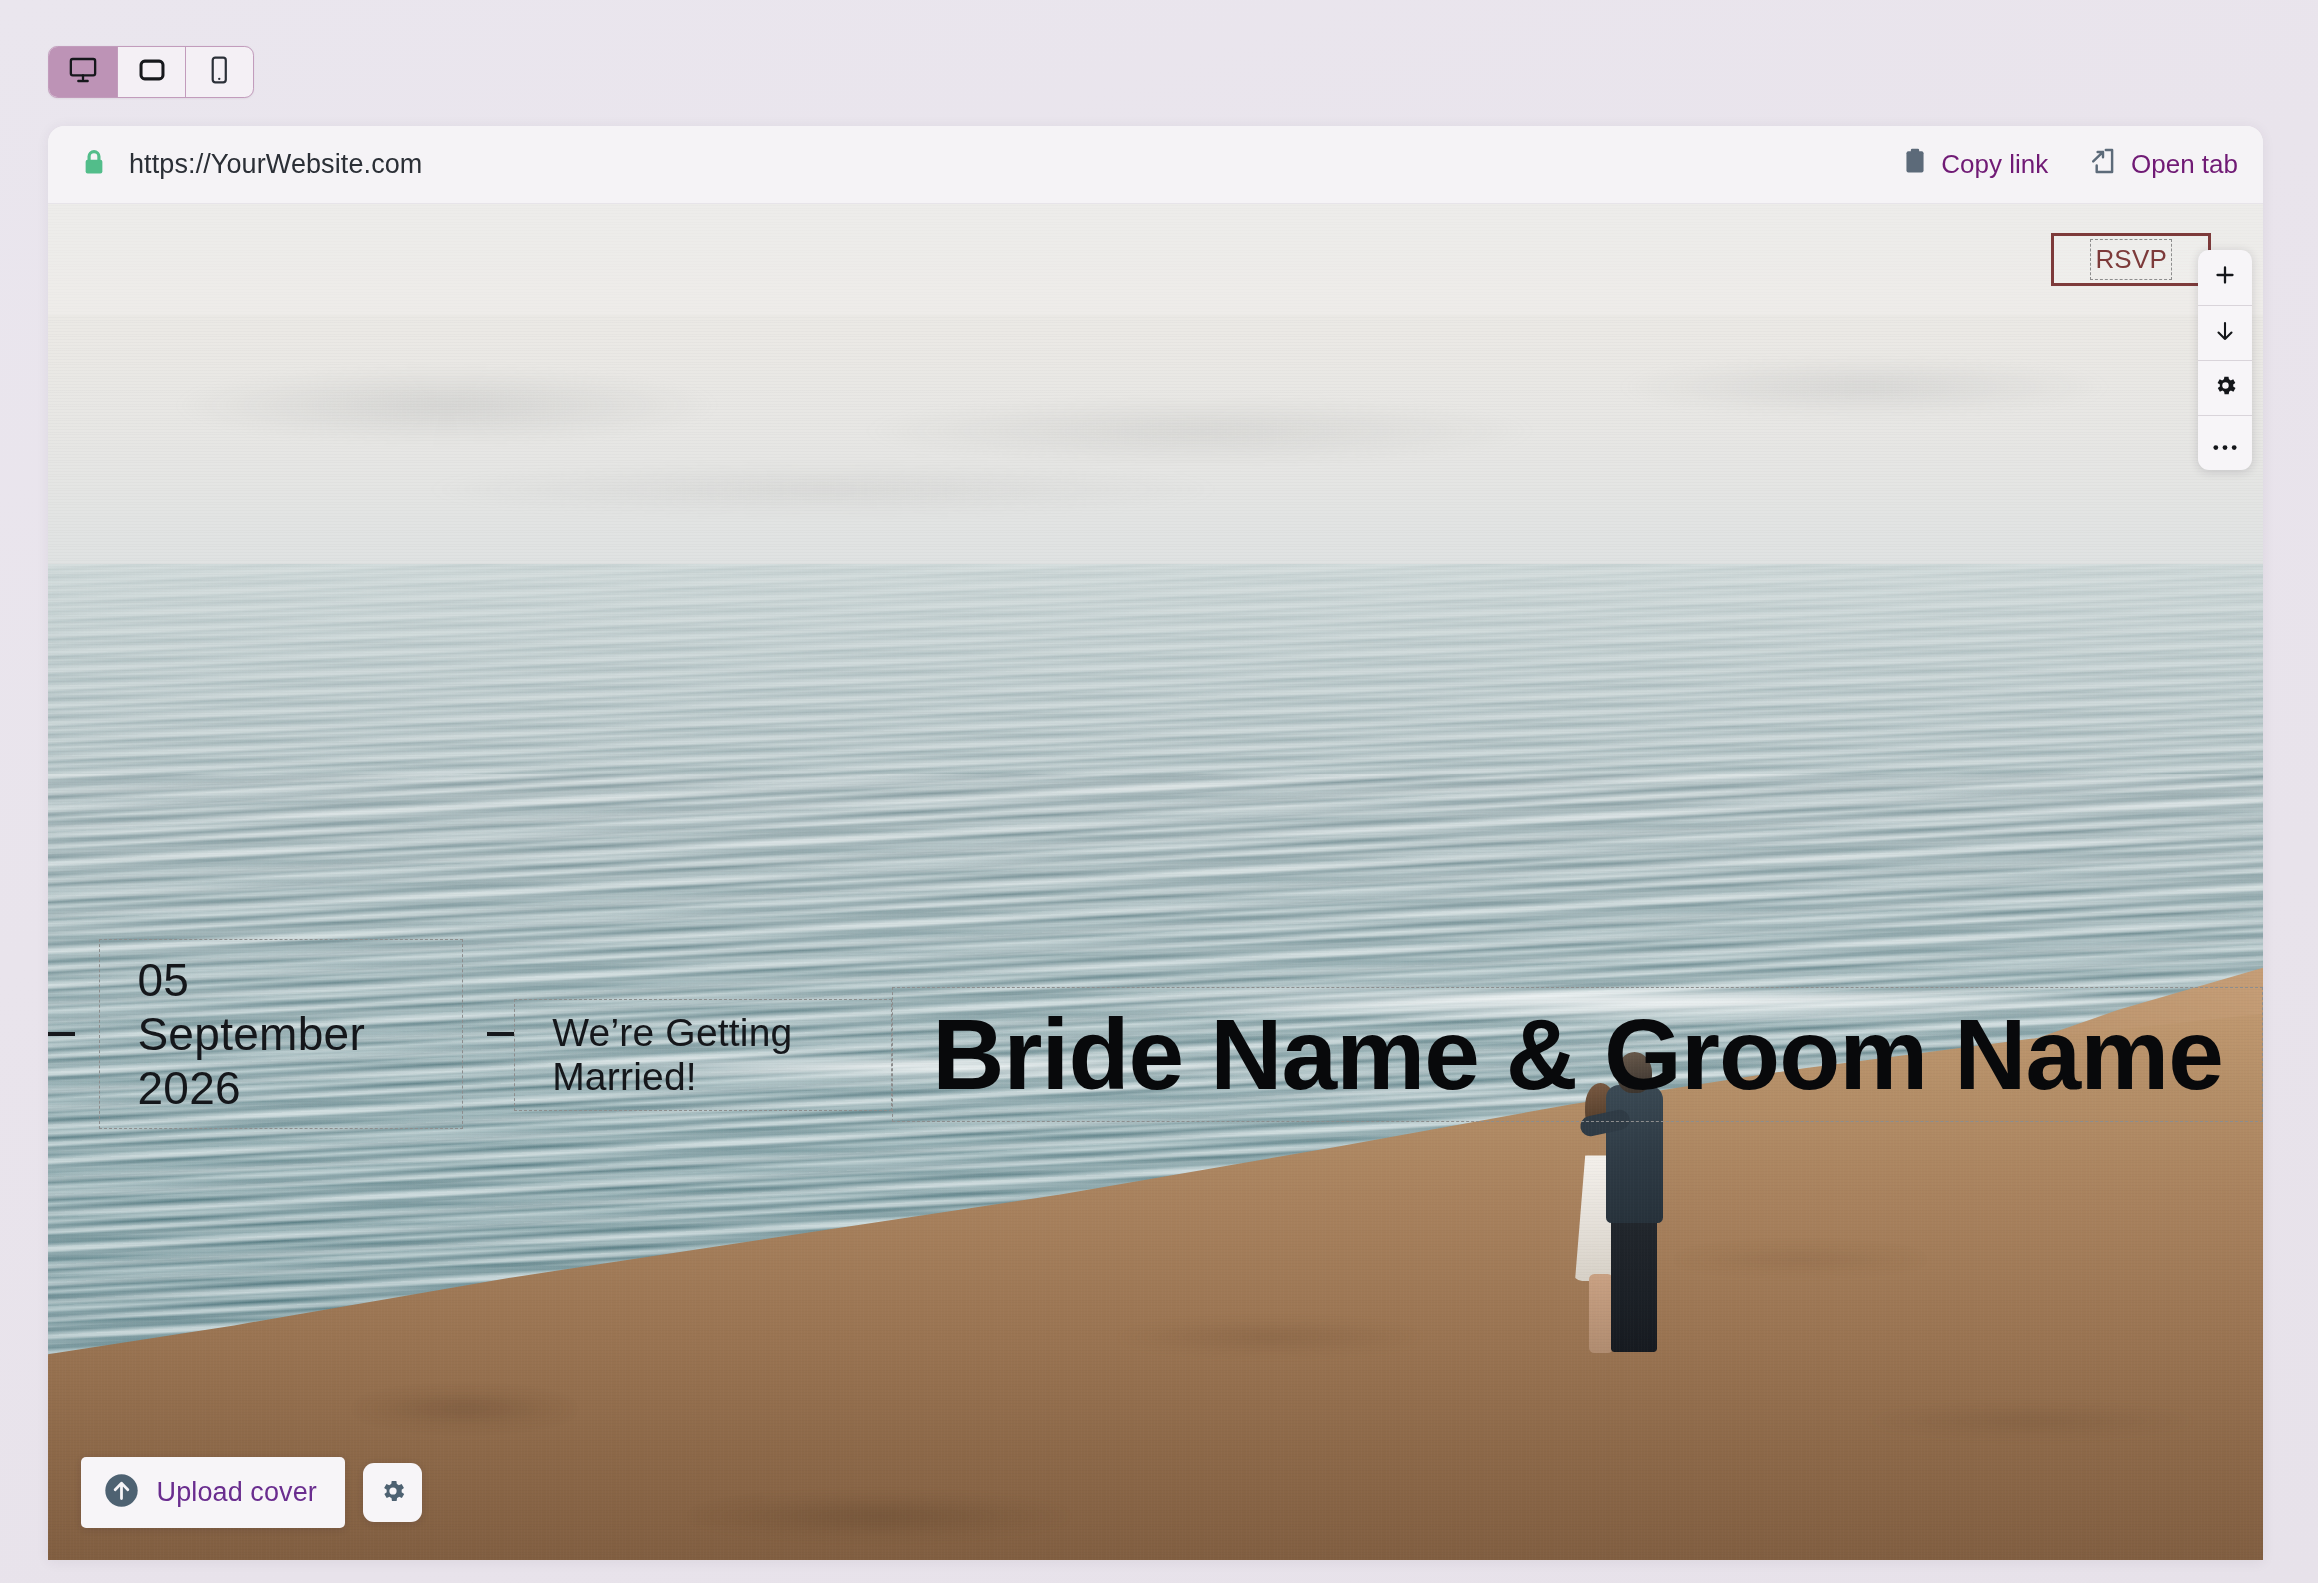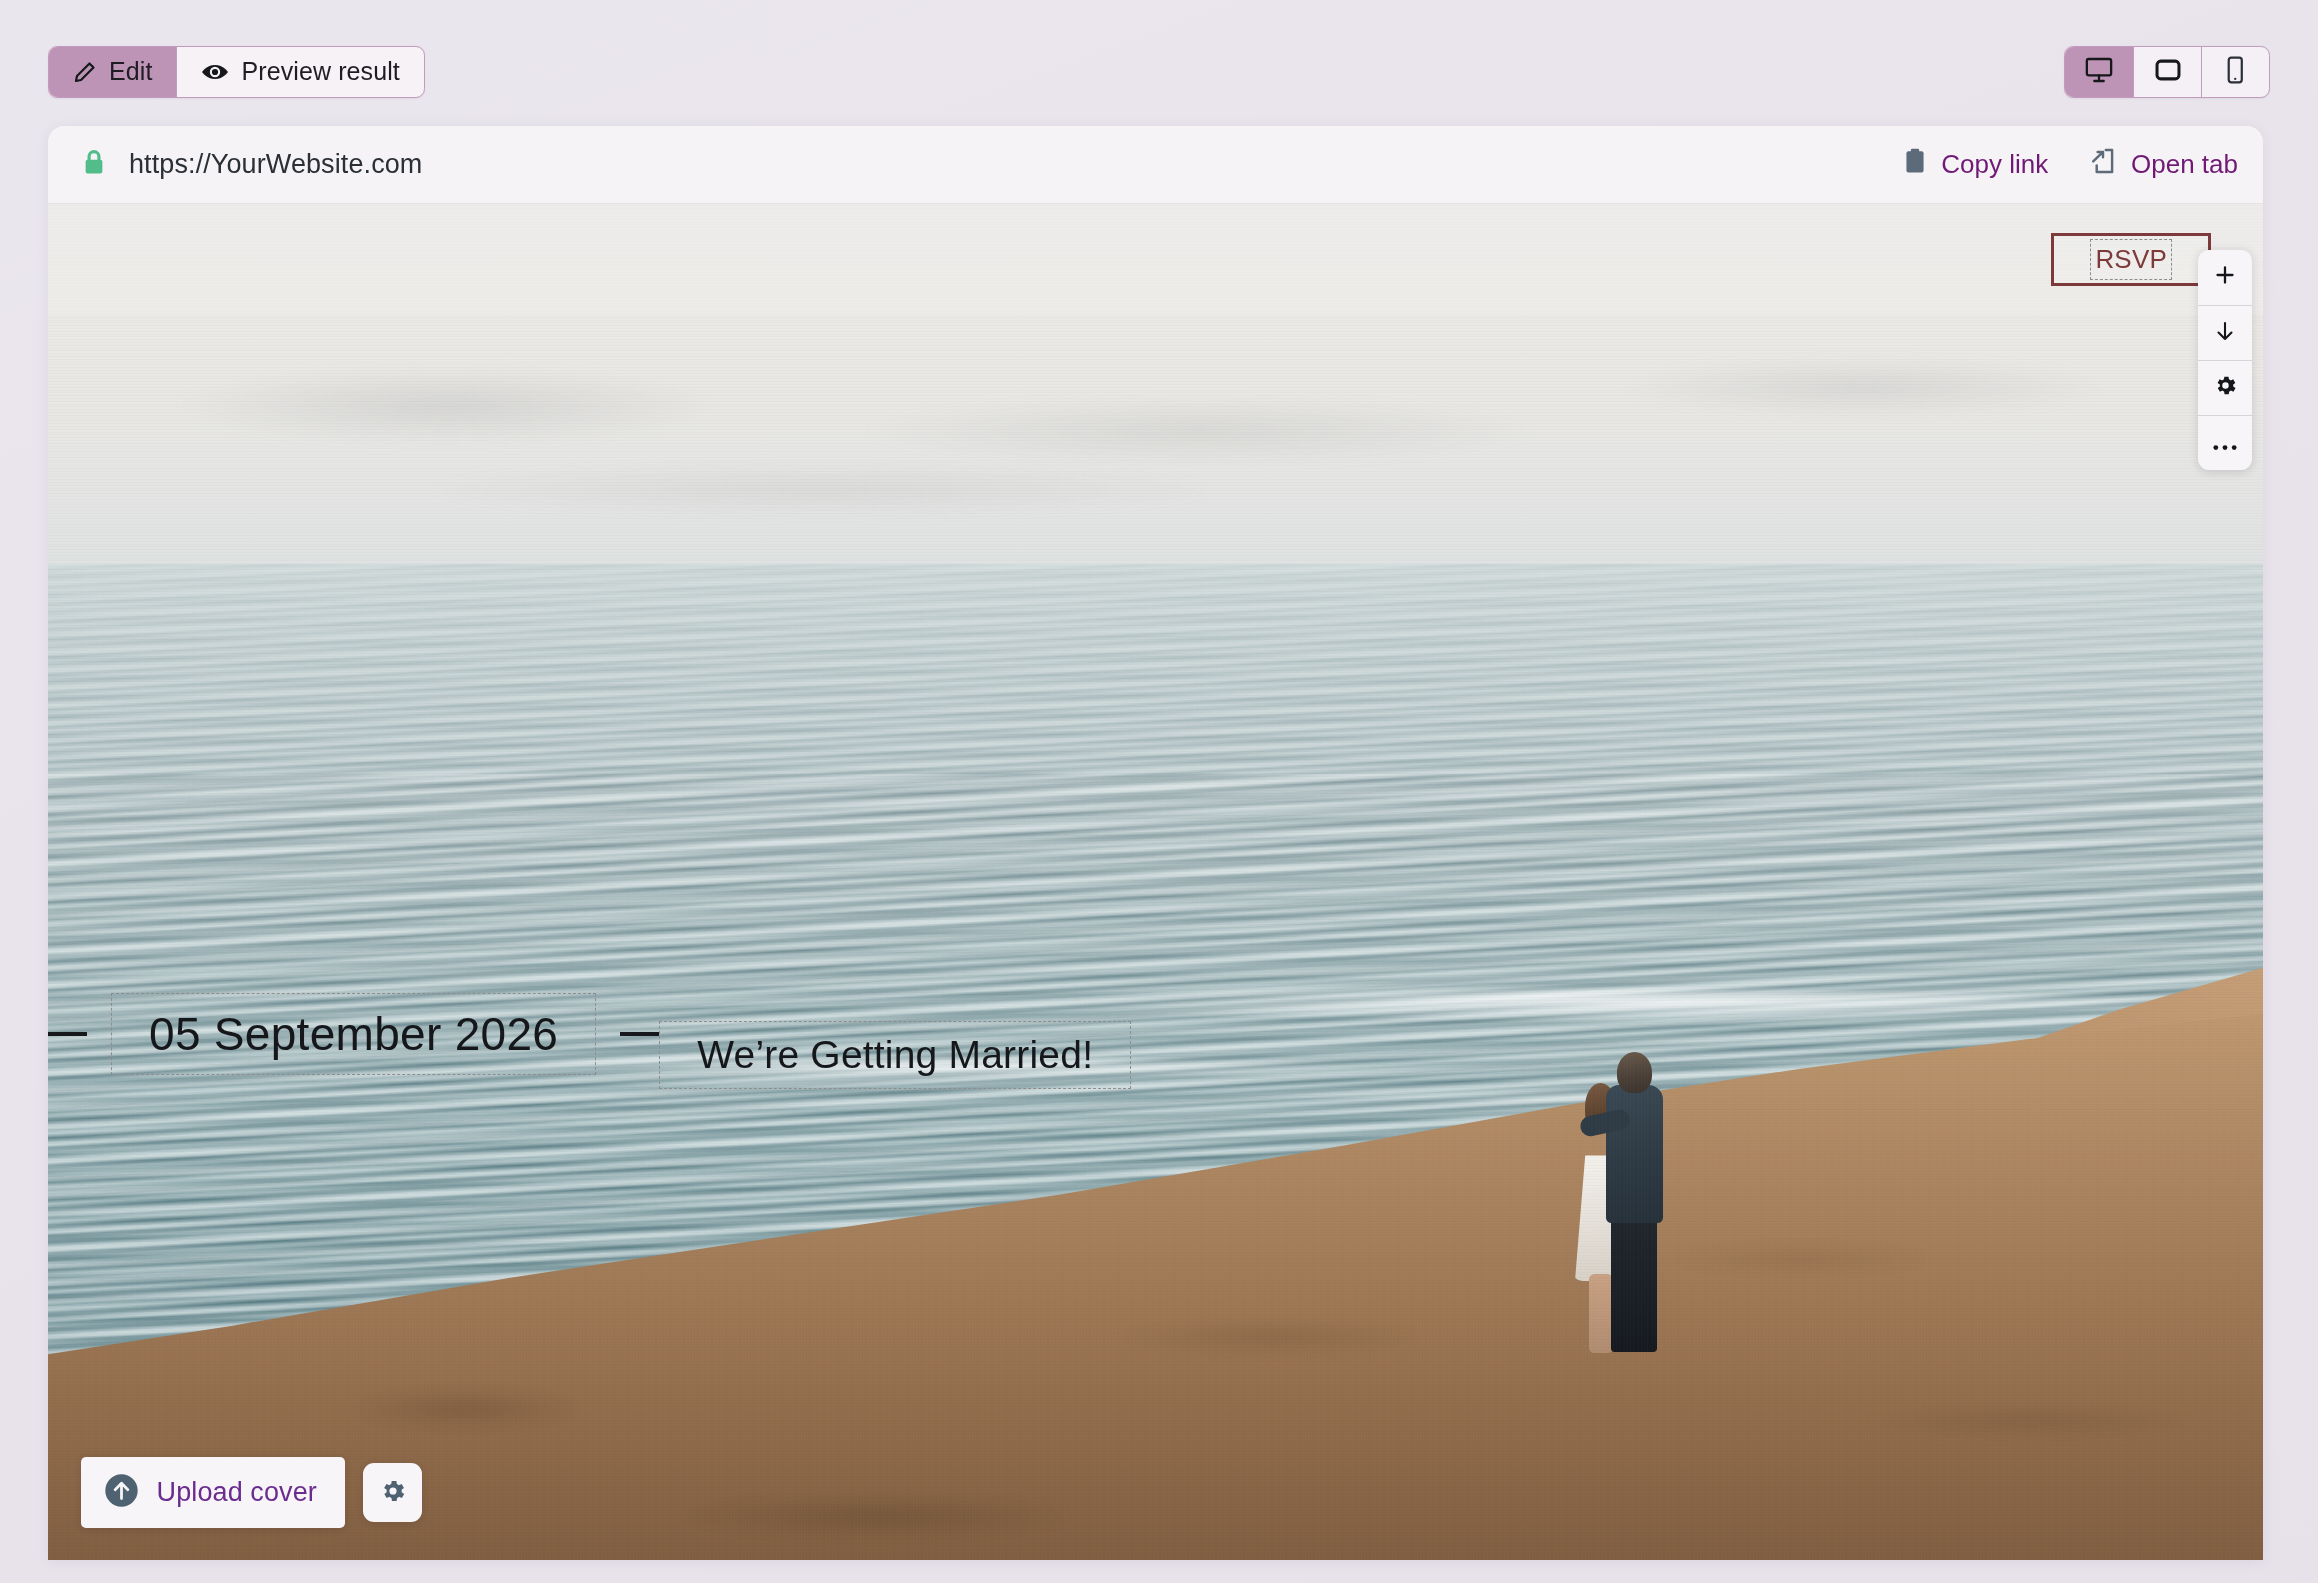--- a/index.html
+++ b/index.html
@@ -442,40 +442,20 @@
     justify-content: center;
     cursor: pointer;
     box-shadow: 0 1.8px 7.4px rgba(40,30,50,.14);
   }
 </style>
 </head>
 <body>
 
 <div class="topbar">
 
-  <div class="mode-toggle">
-    <button class="mode-btn active">
-      <span class="icon-pencil">
-        <svg width="24" height="24" viewBox="0 0 24 24" fill="none" stroke="#16181c" stroke-width="2.2" stroke-linecap="round" stroke-linejoin="round">
-          <path d="M16.5 3.5l4 4L8 20l-5 1 1-5z"></path>
-        </svg>
-      </span>
-      <span>Edit</span>
-    </button>
-    <button class="mode-btn">
-      <span class="icon-eye">
-        <svg width="28" height="20" viewBox="0 0 28 18" fill="none">
-          <path d="M1 9s4.6-7 13-7 13 7 13 7-4.6 7-13 7S1 9 1 9z" fill="#16181c"></path>
-          <circle cx="14" cy="9" r="5.2" fill="#f6f2f6"></circle>
-          <circle cx="14" cy="9" r="3.1" fill="#16181c"></circle>
-        </svg>
-      </span>
-      <span>Preview result</span>
-    </button>
-  </div>
 
   <div class="device-toggle">
     <button class="device-btn active">
       <span>
         <svg width="28" height="26" viewBox="0 0 24 22" fill="none" stroke="#16181c" stroke-width="2" stroke-linejoin="round">
           <rect x="1.6" y="1.6" width="20.8" height="14" rx="1.6" fill="none"></rect>
           <path d="M12 15.6v3.2M8 20.4h8" stroke-linecap="round"></path>
         </svg>
       </span>
     </button>
@@ -572,20 +552,23 @@
         <div class="date-box">
           <span class="date-text">05 September 2026</span>
         </div>
         <span class="dash"></span>
       </div>
 
       <div class="subtitle-box">
         <span class="subtitle-text">We’re Getting Married!</span>
       </div>
 
+      <div class="title-box">
+        <span class="title-text">Bride Name &amp; Groom Name</span>
+      </div>
     </div>
 
     <div class="side-toolbar">
       <button class="side-btn">
         <span>
           <svg width="24" height="24" viewBox="0 0 24 24" stroke="#14161a" stroke-width="2.3" stroke-linecap="round">
             <path d="M12 4.5v15M4.5 12h15"></path>
           </svg>
         </span>
       </button>

